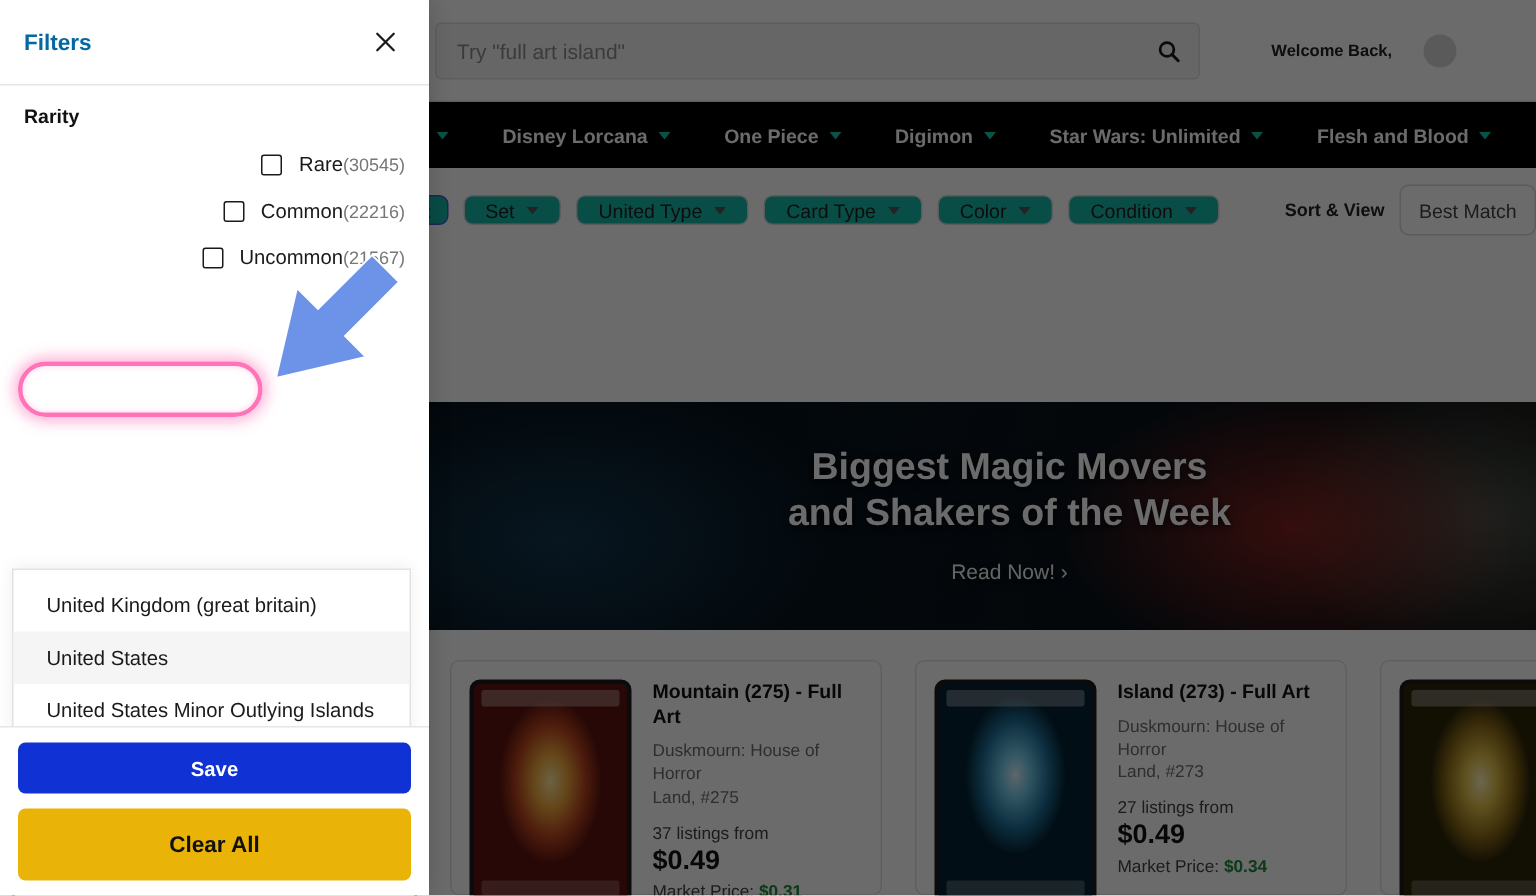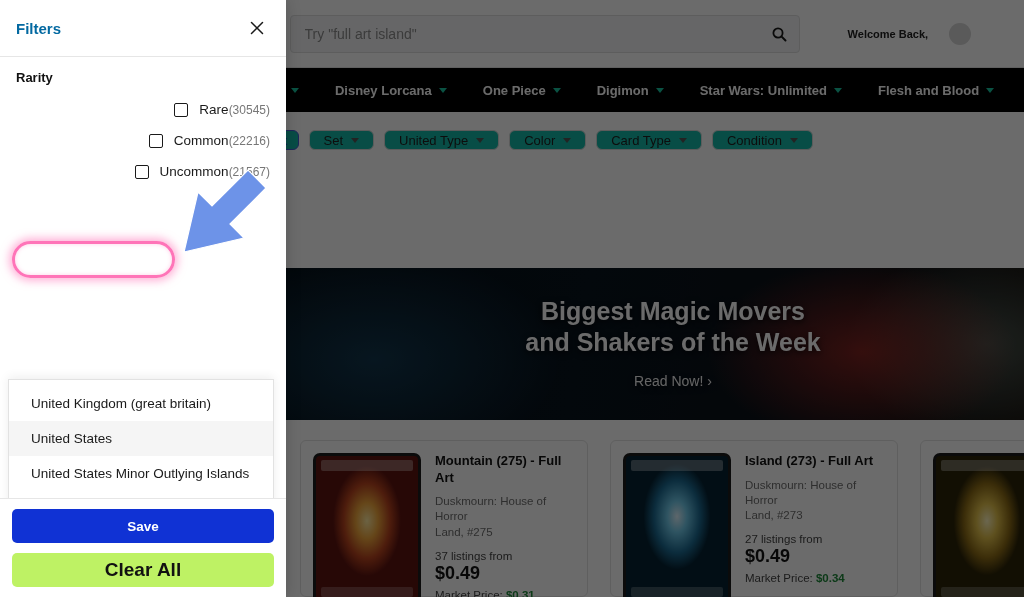--- a/index.html
+++ b/index.html
@@ -312,23 +312,23 @@
     z-index: 5;
   }
   .btn-save {
     height: 34px; border-radius: 5px;
     background: #1032d4;
     color: #fff; font-size: 13.5px; font-weight: 700;
     display: flex; align-items: center; justify-content: center;
   }
   .btn-clear {
     margin-top: 10px;
-    height: 34px; border-radius: 5px;
-    background: #bef264;
-    color: #111; font-size: 19px; font-weight: 700;
+    height: 48px; border-radius: 5px;
+    background: #eab308;
+    color: #111; font-size: 15px; font-weight: 700;
     display: flex; align-items: center; justify-content: center;
   }
 
   
   .anno-highlight {
     position: absolute;
     left: 12px; top: 241px;
     width: 163px; height: 37px;
     border: 3px solid #ff74b8;
     border-radius: 19px;
@@ -405,30 +405,36 @@
       </div>
       <div class="pill">
         <span>Set</span>
         <span class="chev"></span>
       </div>
       <div class="pill">
         <span>United Type</span>
         <span class="chev"></span>
       </div>
       <div class="pill">
+        <span>Card Type</span>
+        <span class="chev"></span>
+      </div>
+      <div class="pill">
         <span>Color</span>
-        <span class="chev"></span>
-      </div>
-      <div class="pill">
-        <span>Card Type</span>
         <span class="chev"></span>
       </div>
       <div class="pill">
         <span>Condition</span>
         <span class="chev"></span>
+      </div>
+      <div class="sortview">
+        <span class="sortview-label">Sort &amp; View</span>
+        <div class="sortview-pill">
+          <span>Best Match</span>
+        </div>
       </div>
     </div>
 
     <div class="results-count">s</div>
 
     <div class="banner">
       <div class="banner-txt">
         <div class="banner-title">Biggest Magic Movers</div>
         <div class="banner-title">and Shakers of the Week</div>
         <div class="banner-cta">Read Now! ›</div>

